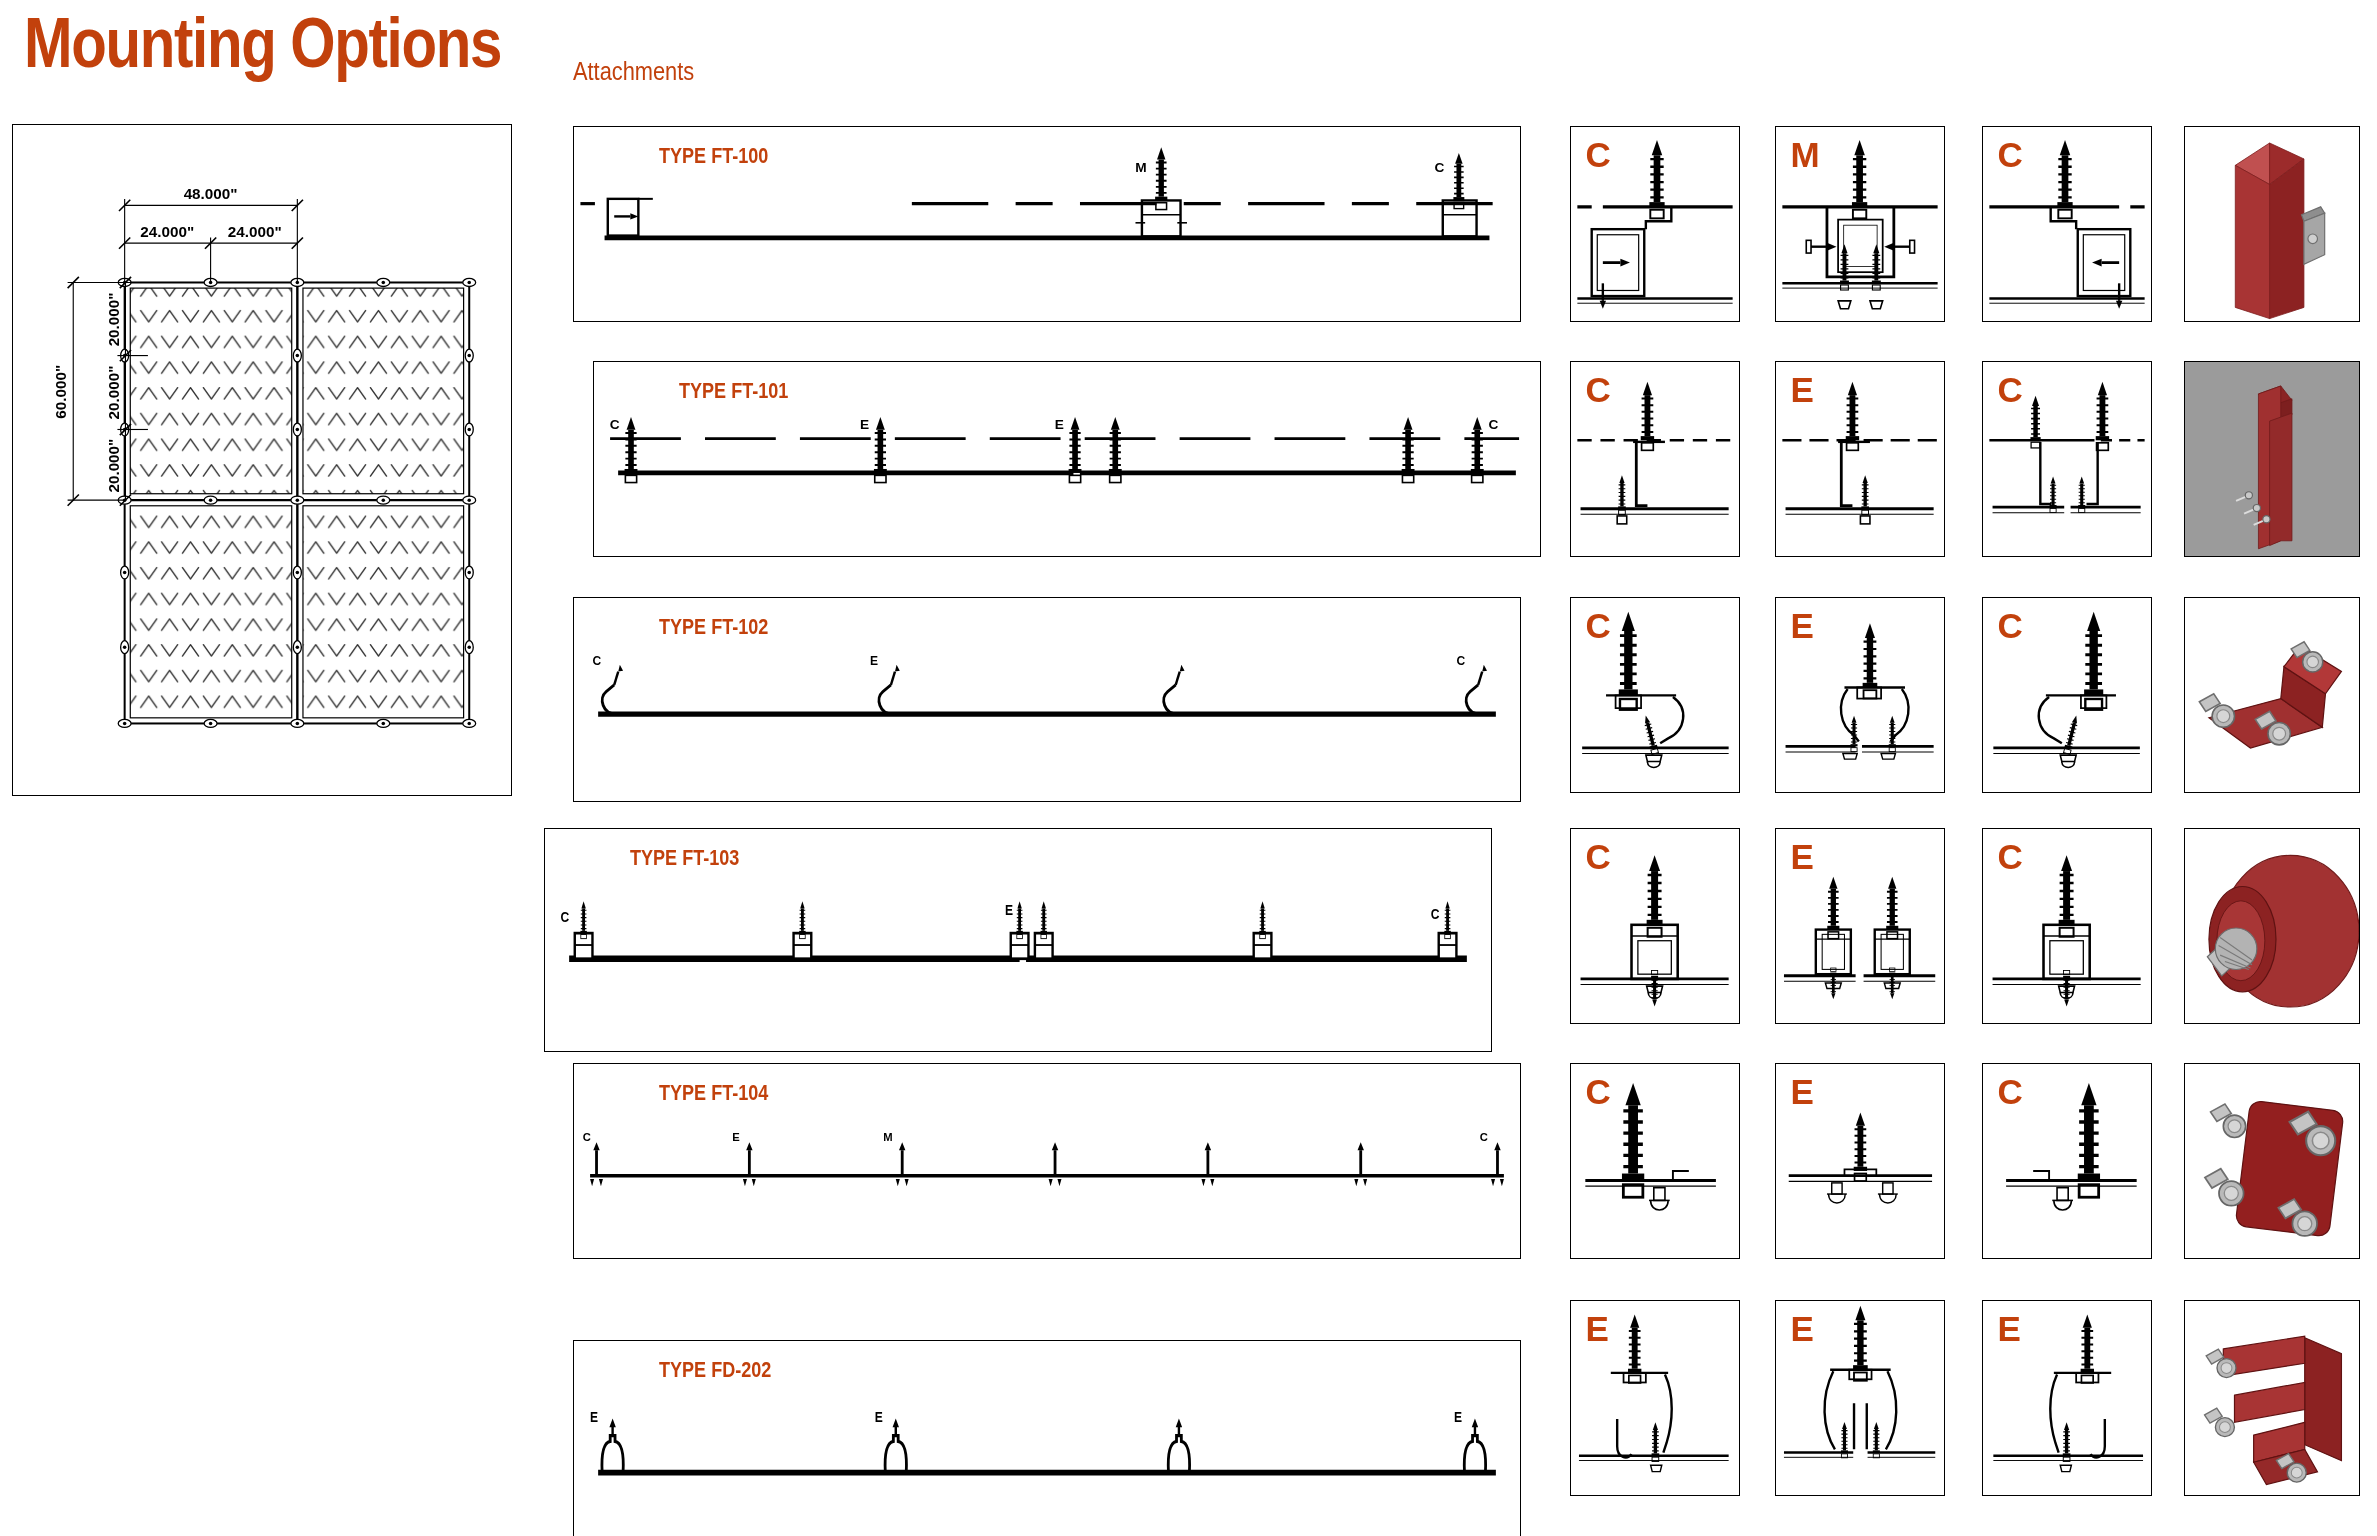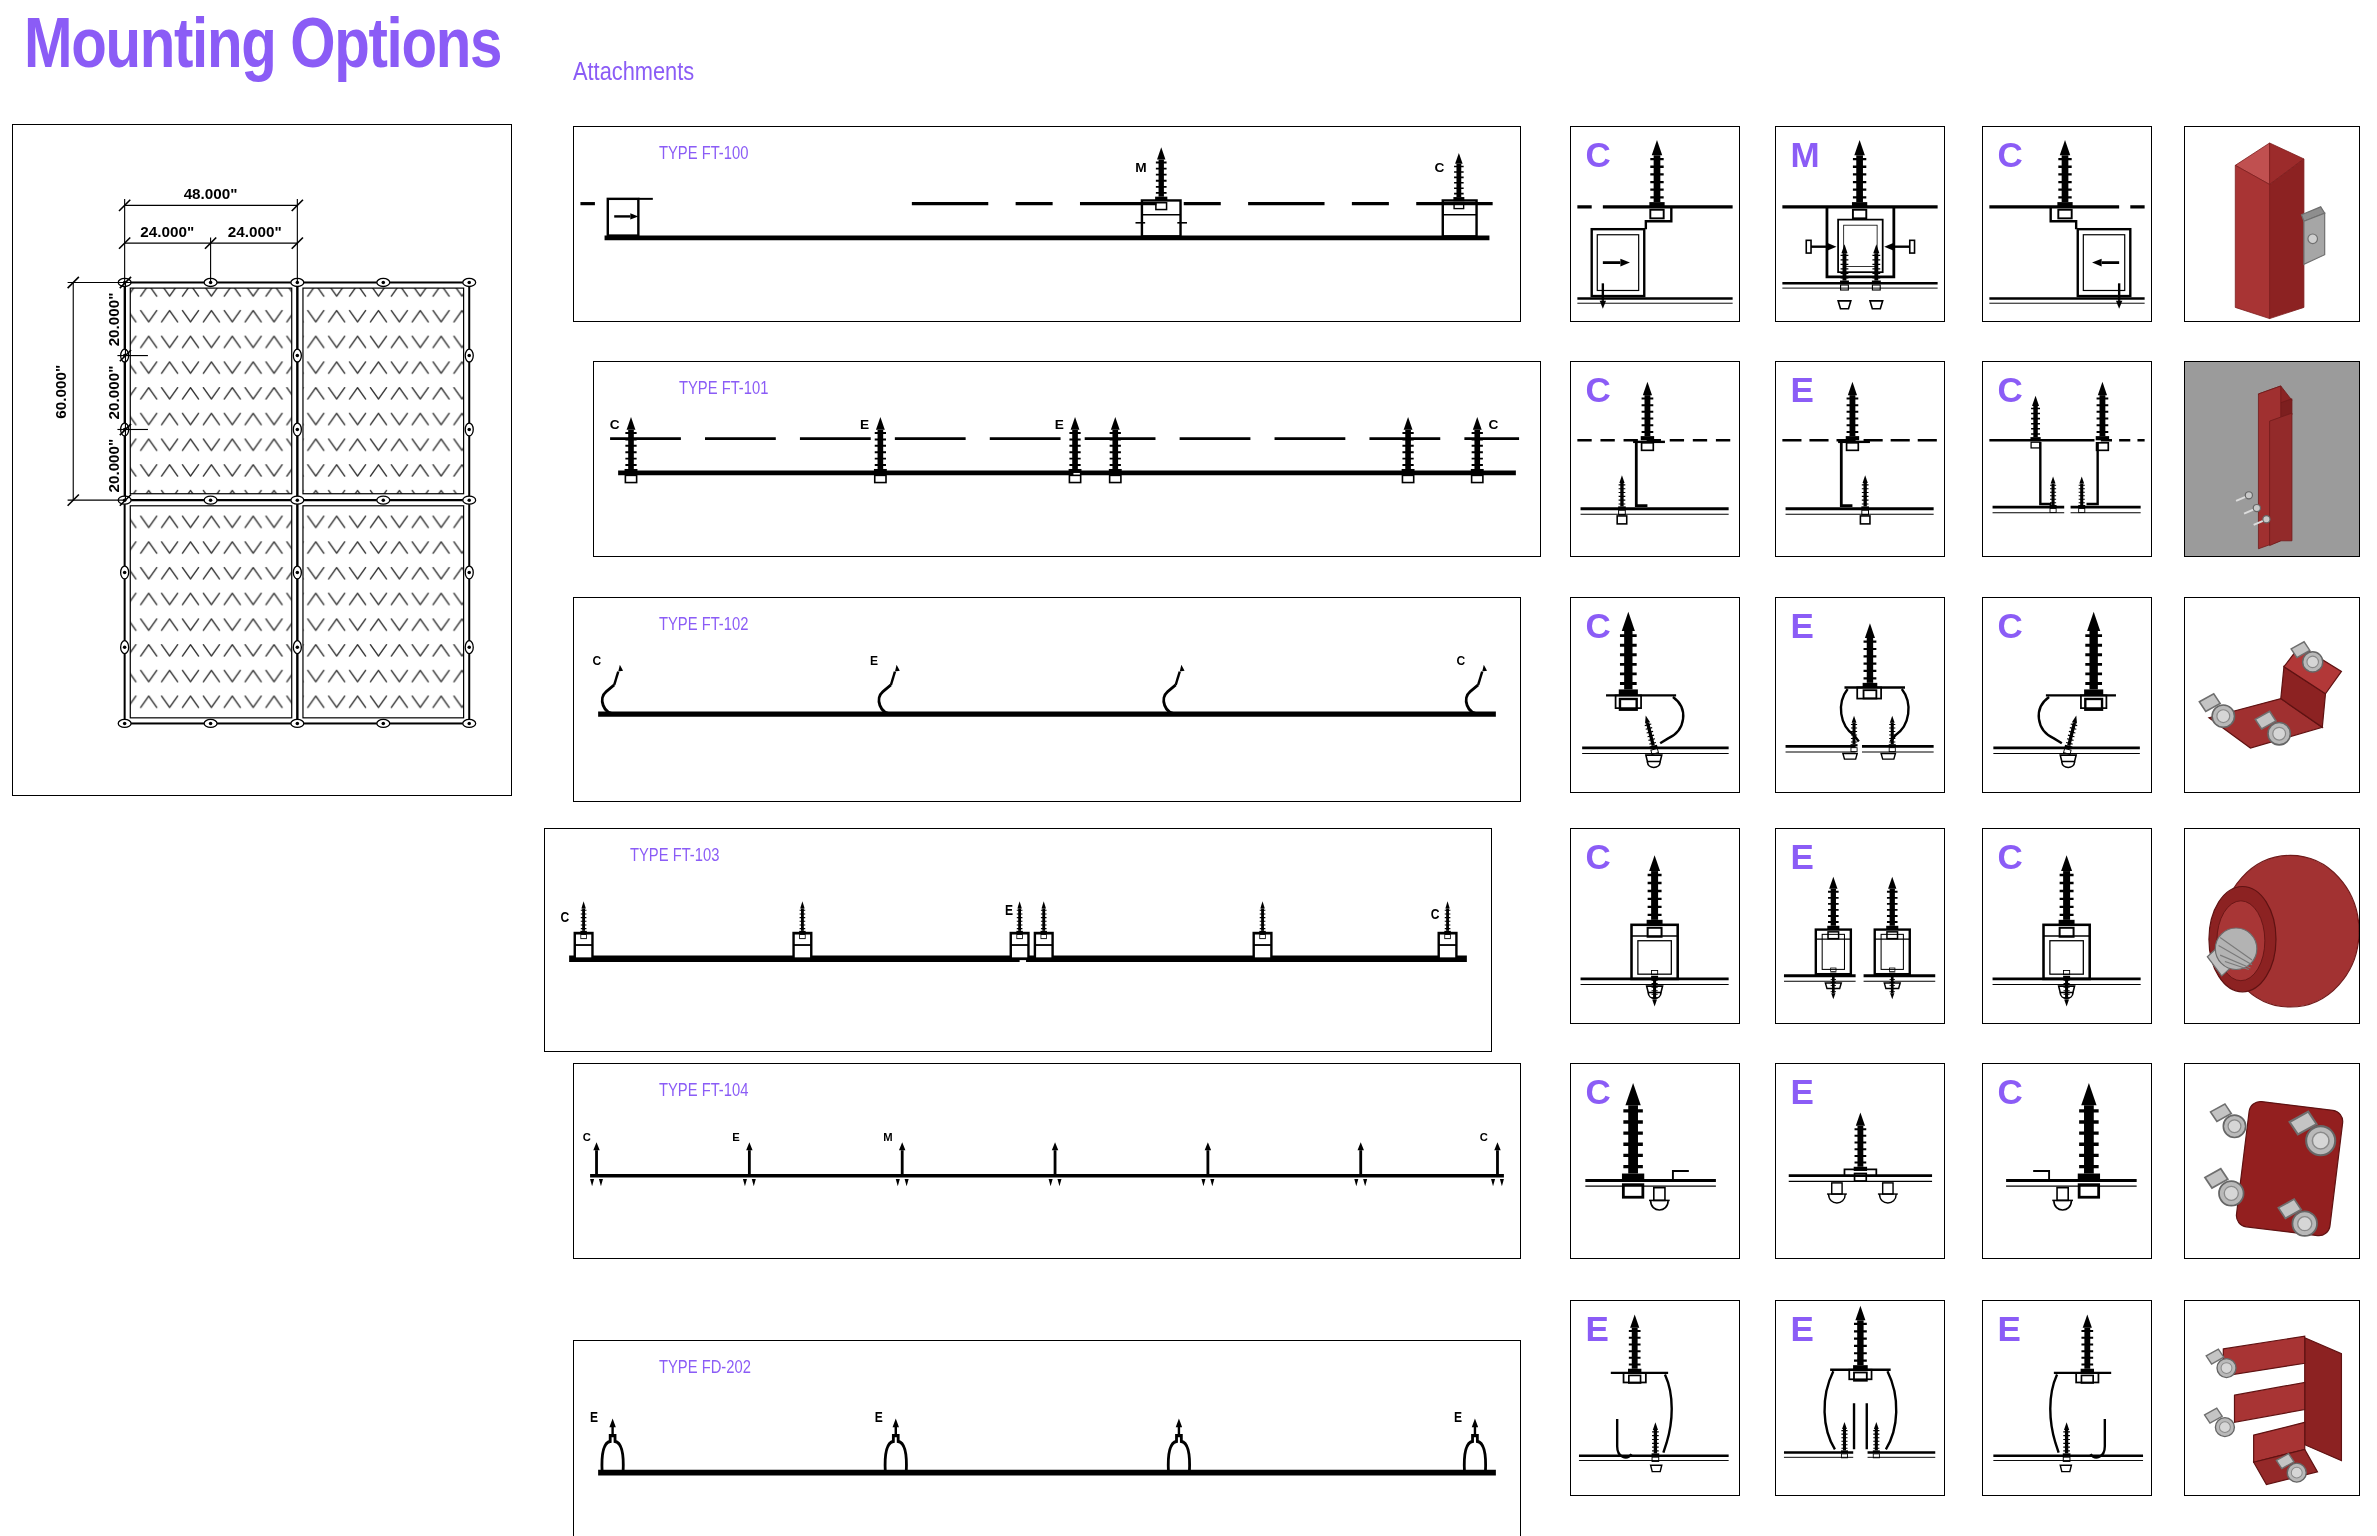--- a/index.html
+++ b/index.html
@@ -1,23 +1,23 @@
 <!DOCTYPE html>
 <html style="font-size:13px"><head>
 <meta charset="utf-8">
 <style>
   html,body{margin:0;padding:0;background:#fff;}
   #canvas{position:relative;width:2377px;height:1536px;background:#fff;
-          font-family:"Liberation Sans",sans-serif;color:#8b5cf6;overflow:hidden;border-radius:21px;}
+          font-family:"Liberation Sans",sans-serif;color:#c2410c;overflow:hidden;border-radius:21px;}
   .box{position:absolute;border:1.6px solid #000;background:#fff;box-sizing:border-box;}
   .box svg{position:absolute;left:0;top:0;width:100%;height:100%;}
   .cond{display:inline-block;transform:scaleX(.82);transform-origin:0 50%;white-space:nowrap;}
   #page-title{position:absolute;left:24px;top:1.6px;font-size:71px;font-weight:bold;letter-spacing:-1.6px;}
   #attach-head{position:absolute;left:573px;top:56px;font-size:26.6px;font-weight:normal;}
-  .type-label{position:absolute;left:85px;top:16px;font-size:18px;font-weight:normal;}
+  .type-label{position:absolute;left:85px;top:16px;font-size:22px;font-weight:bold;}
   .det-letter{position:absolute;left:14.5px;top:8px;font-size:35px;font-weight:bold;}
   svg text{font-family:"Liberation Sans",sans-serif;font-weight:bold;fill:#000;}
   .profsvg text{font-size:17px;}
   .dimtxt{font-size:19px;}
 </style>
 </head>
 <body>
 
 <svg style="position:absolute;width:0;height:0" aria-hidden="true">
 <defs>

